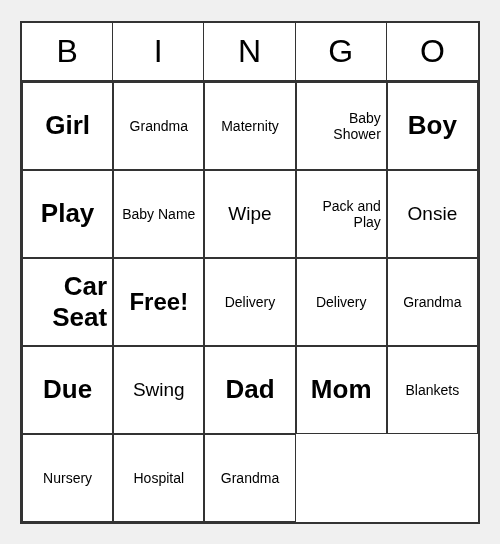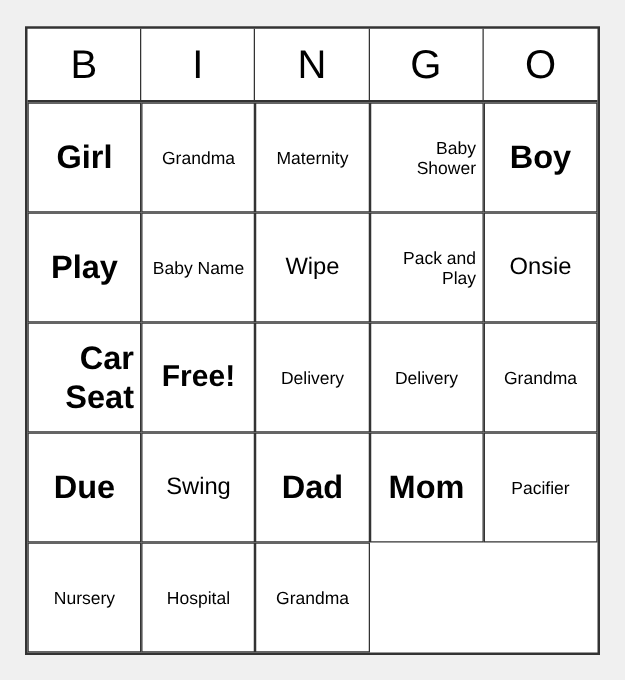--- a/index.html
+++ b/index.html
@@ -100,18 +100,18 @@
       <div class="bingo-cell medium-text">Onsie</div>
       <div class="bingo-cell large-text">Car Seat</div>
       <div class="bingo-cell free-cell">Free!</div>
       <div class="bingo-cell small-text">Delivery</div>
       <div class="bingo-cell small-text">Delivery</div>
       <div class="bingo-cell small-text">Grandma</div>
       <div class="bingo-cell large-text">Due</div>
       <div class="bingo-cell medium-text">Swing</div>
       <div class="bingo-cell large-text">Dad</div>
       <div class="bingo-cell large-text">Mom</div>
-      <div class="bingo-cell small-text">Pacifier</div>
+      <div class="bingo-cell small-text">Blankets</div>
       <div class="bingo-cell small-text">Nursery</div>
       <div class="bingo-cell small-text">Hospital</div>
       <div class="bingo-cell small-text">Grandma</div>
     </div>
 </div>
 
 </body></html>

